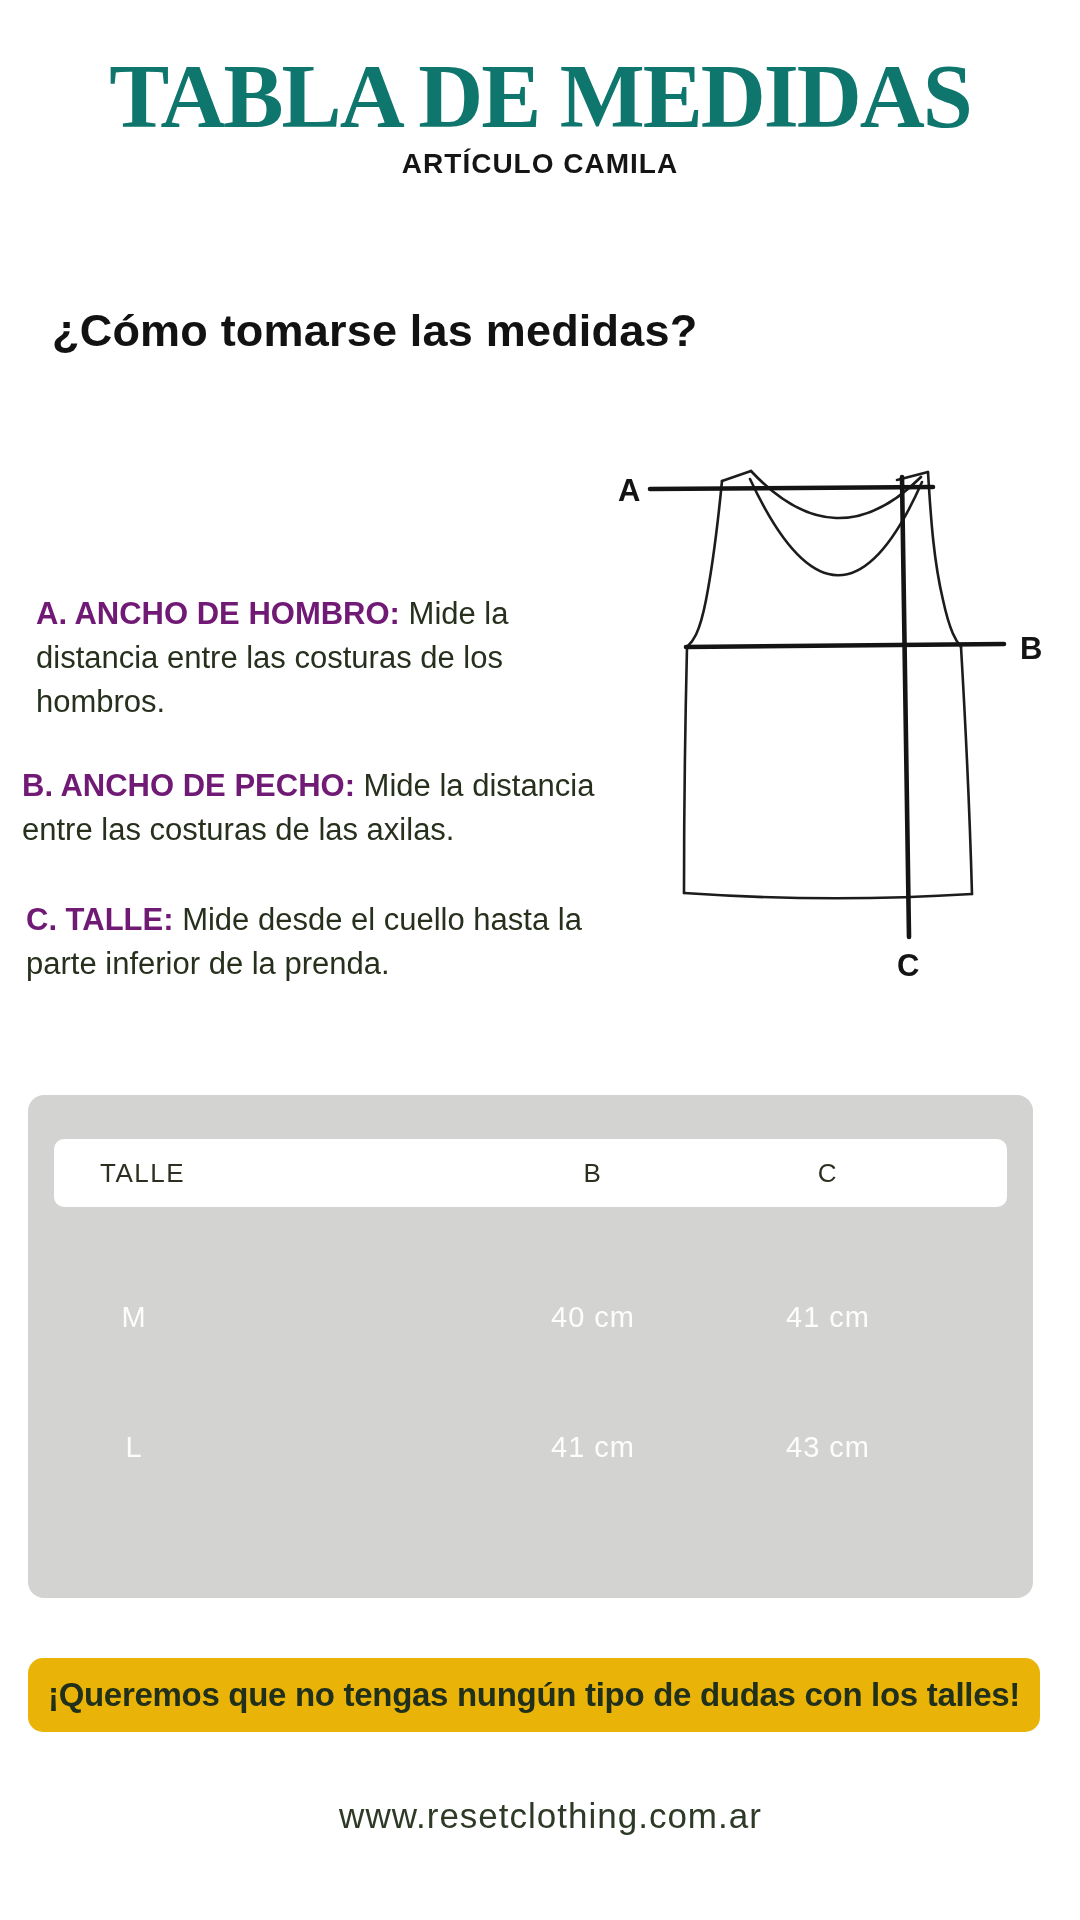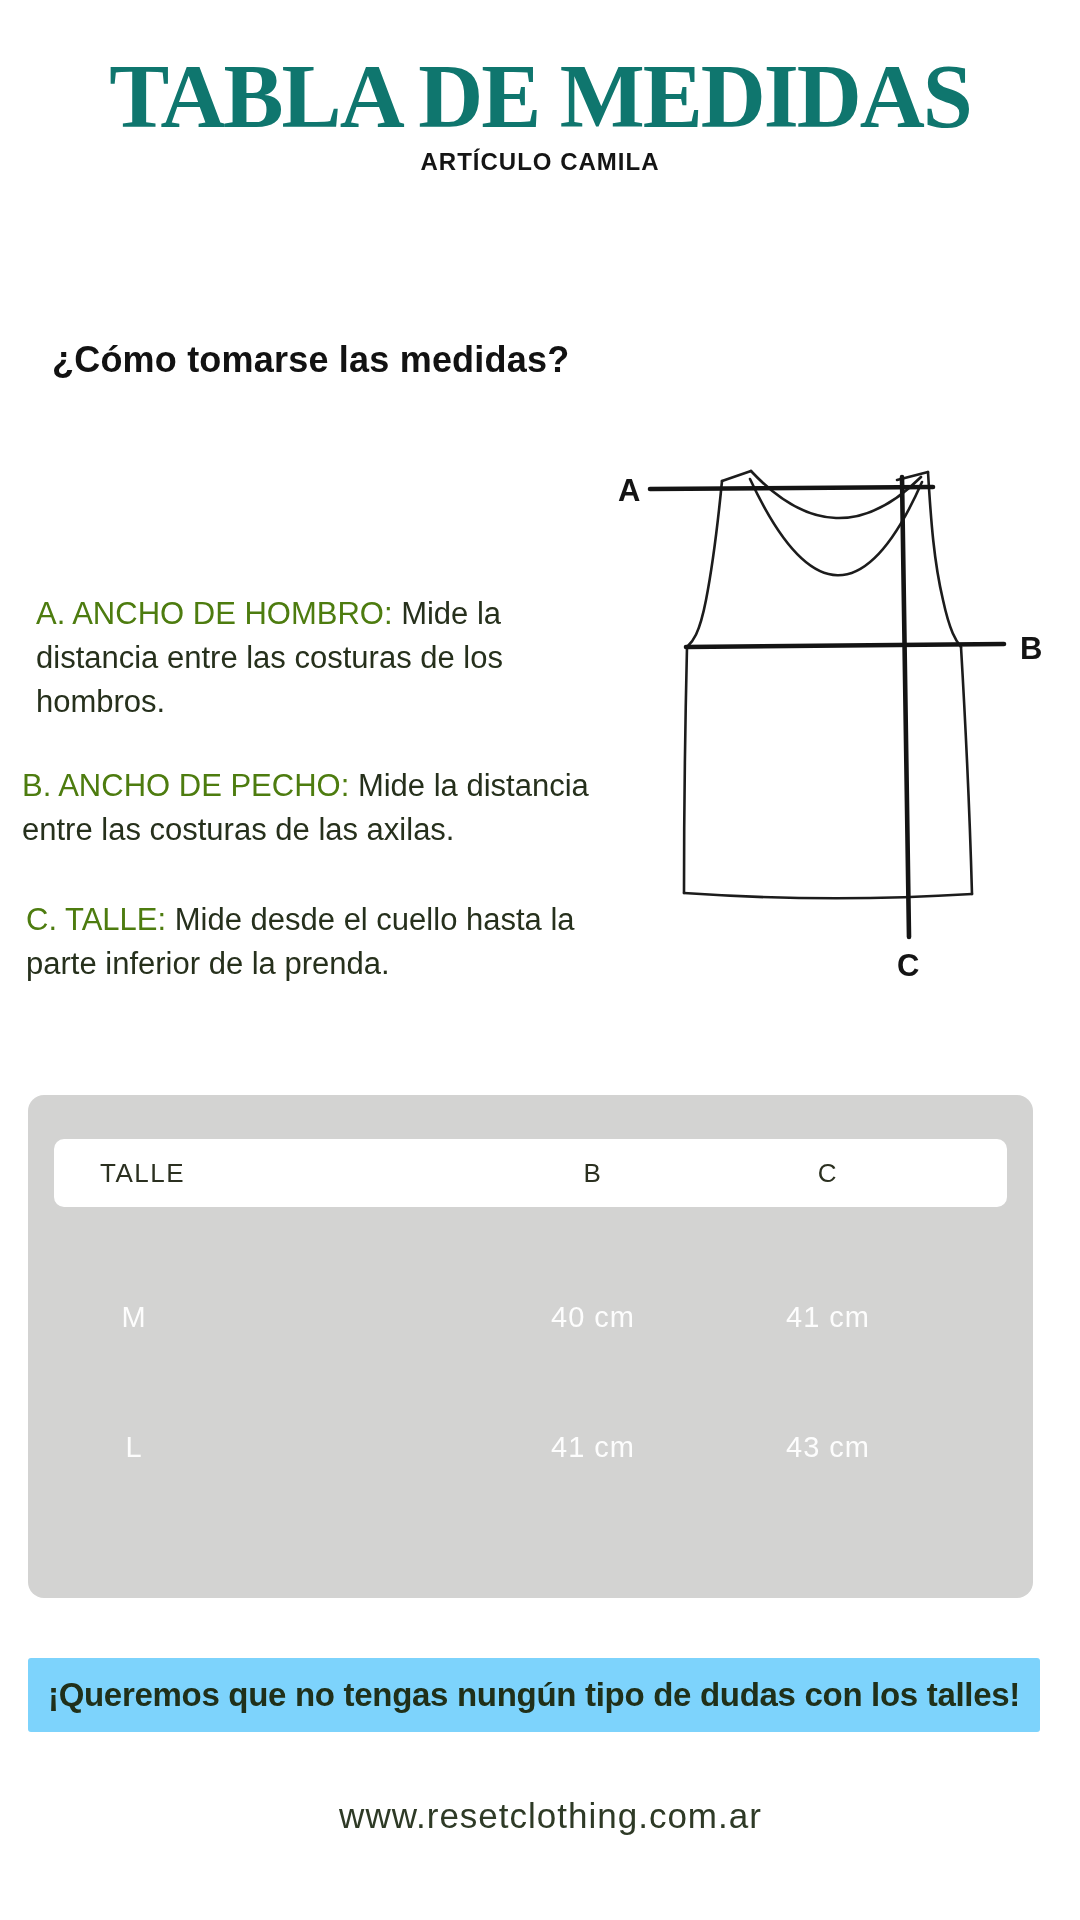--- a/index.html
+++ b/index.html
@@ -8,28 +8,28 @@
     position:relative; width:1080px; height:1920px; background:#ffffff;
     font-family:"Liberation Sans", sans-serif; overflow:hidden;
   }
   .title {
     position:absolute; top:50px; left:0; width:1080px; text-align:center;
     font-family:"Liberation Serif", serif; font-weight:700;
     font-size:90px; letter-spacing:-2px; color:#0f766e; line-height:1.05;
   }
   .subtitle {
     position:absolute; top:148px; left:0; width:1080px; text-align:center;
-    font-size:24px; font-weight:800; letter-spacing:1px; color:#151515;
+    font-size:28px; font-weight:800; letter-spacing:1px; color:#151515;
   }
   .section-heading {
     position:absolute; top:305px; left:52px;
-    font-size:36px; font-weight:800; color:#121212; letter-spacing:0.2px;margin-top:34px;
+    font-size:45px; font-weight:800; color:#121212; letter-spacing:0.2px;
   }
   .instruction { position:absolute; font-size:31px; line-height:44px; color:#26301c; }
-  .instruction strong { font-weight:400; color:#4d7c0f; }
+  .instruction strong { font-weight:700; color:#701a75; }
   .instr-a { top:592px; left:36px; width:580px; }
   .instr-b { top:764px; left:22px; width:645px; }
   .instr-c { top:898px; left:26px; width:615px; }
 
   .diagram { position:absolute; left:600px; top:440px; width:480px; height:560px; }
   .diagram svg { display:block; }
 
   .table-card {
     position:absolute; left:28px; top:1095px; width:1005px; height:503px;
     background:#d3d3d2; border-radius:16px;padding-left:44px;
@@ -40,21 +40,21 @@
   }
   .trow { position:absolute; left:0; width:100%; height:0; }
   .tcell { position:absolute; white-space:nowrap; }
   .hcell { font-size:26px; letter-spacing:1.5px; color:#2b3020; font-weight:400; }
   .rcell { font-size:29px; letter-spacing:1px; color:#fdfdfd; font-weight:400; }
   .center-anchor { transform:translate(-50%,-50%); }
   .left-anchor { transform:translateY(-50%); }
 
   .banner {
     position:absolute; left:28px; top:1658px; width:1012px; height:74px;
-    background:#7dd3fc; border-radius:3px;
+    background:#eab308; border-radius:15px;
     display:flex; align-items:center; justify-content:center;
   }
   .banner-text {
     font-size:33px; font-weight:800; color:#20301a; letter-spacing:-0.3px; white-space:nowrap;
   }
   .footer-url {
     position:absolute; top:1796px; left:0; width:1080px; text-align:center;
     font-size:35px; color:#2e3a26; letter-spacing:1px; text-decoration:none; display:block;padding-left:21px;
   }
 </style>

